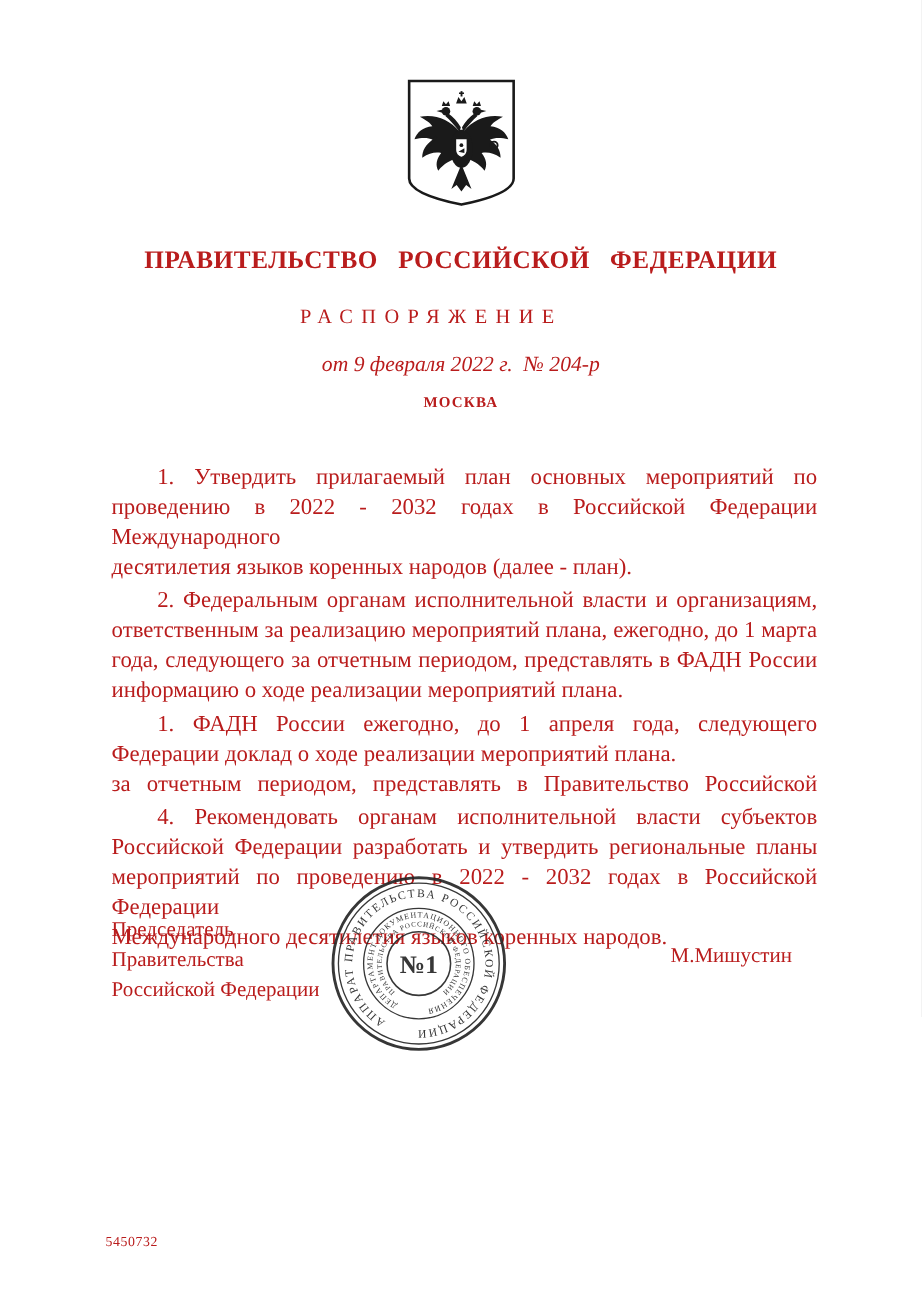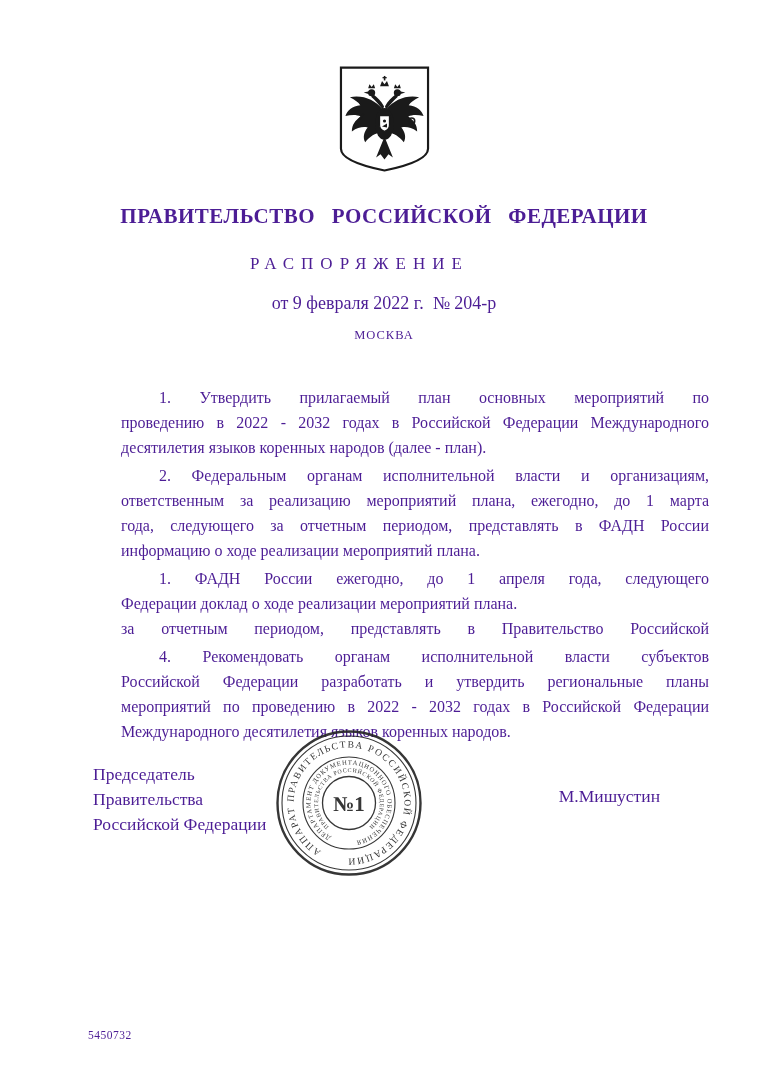--- a/index.html
+++ b/index.html
@@ -2,52 +2,52 @@
 <html lang="ru"><head>
 <meta charset="utf-8">
 <style>
   * { margin: 0; padding: 0; box-sizing: border-box; }
   html, body { background: #e8e8e8; }
   body { width: 768px; height: 1087px; position: relative; }
   .page {
     position: absolute; left: 0; top: 0;
     width: 768px; height: 1087px;
     background: #ffffff;
-    color: #4c1d95;
+    color: #b91c1c;
     font-family: "Liberation Serif", "DejaVu Serif", serif;
     overflow: hidden;
   }
 
   
   .coat { position: absolute; left: 337px; top: 63px; width: 95px; height: 113px; }
 
   
   .org-name {
     position: absolute; left: 0; top: 204px; width: 768px;
     text-align: center; font-weight: bold; font-size: 21px;
     letter-spacing: 0.5px; word-spacing: 11px; white-space: nowrap;
   }
   .doc-type {
     position: absolute; left: 0; top: 254px; width: 712px;
     text-align: center; font-size: 17px; letter-spacing: 7px;
     text-indent: 7px; 
   }
   .date-line {
     position: absolute; left: 0; top: 293px; width: 768px;
-    text-align: center; font-size: 18px; white-space: pre;
+    text-align: center; font-size: 18px; white-space: pre; font-style: italic;
   }
   .city {
     position: absolute; left: 0; top: 328px; width: 768px;
-    text-align: center; font-size: 12.5px; letter-spacing: 1px;
+    text-align: center; font-size: 12.5px; letter-spacing: 1px; font-weight: bold;
   }
 
   
   .doc-body {
     position: absolute; left: 93px; top: 385px; width: 588px;
-    font-size: 16px; line-height: 25px; margin-left: 28px;
+    font-size: 19px; line-height: 25px;
   }
   .para { margin-bottom: 3px; }
   .para .line { text-align: justify; text-align-last: justify; text-justify: inter-word; }
   .para .line.first { text-indent: 38px; }
   .para .line.last { text-align-last: left; }
 
   
   .sig-title {
     position: absolute; left: 93px; top: 762px; width: 214px;
     font-size: 17.5px; line-height: 25px; text-align: left;

